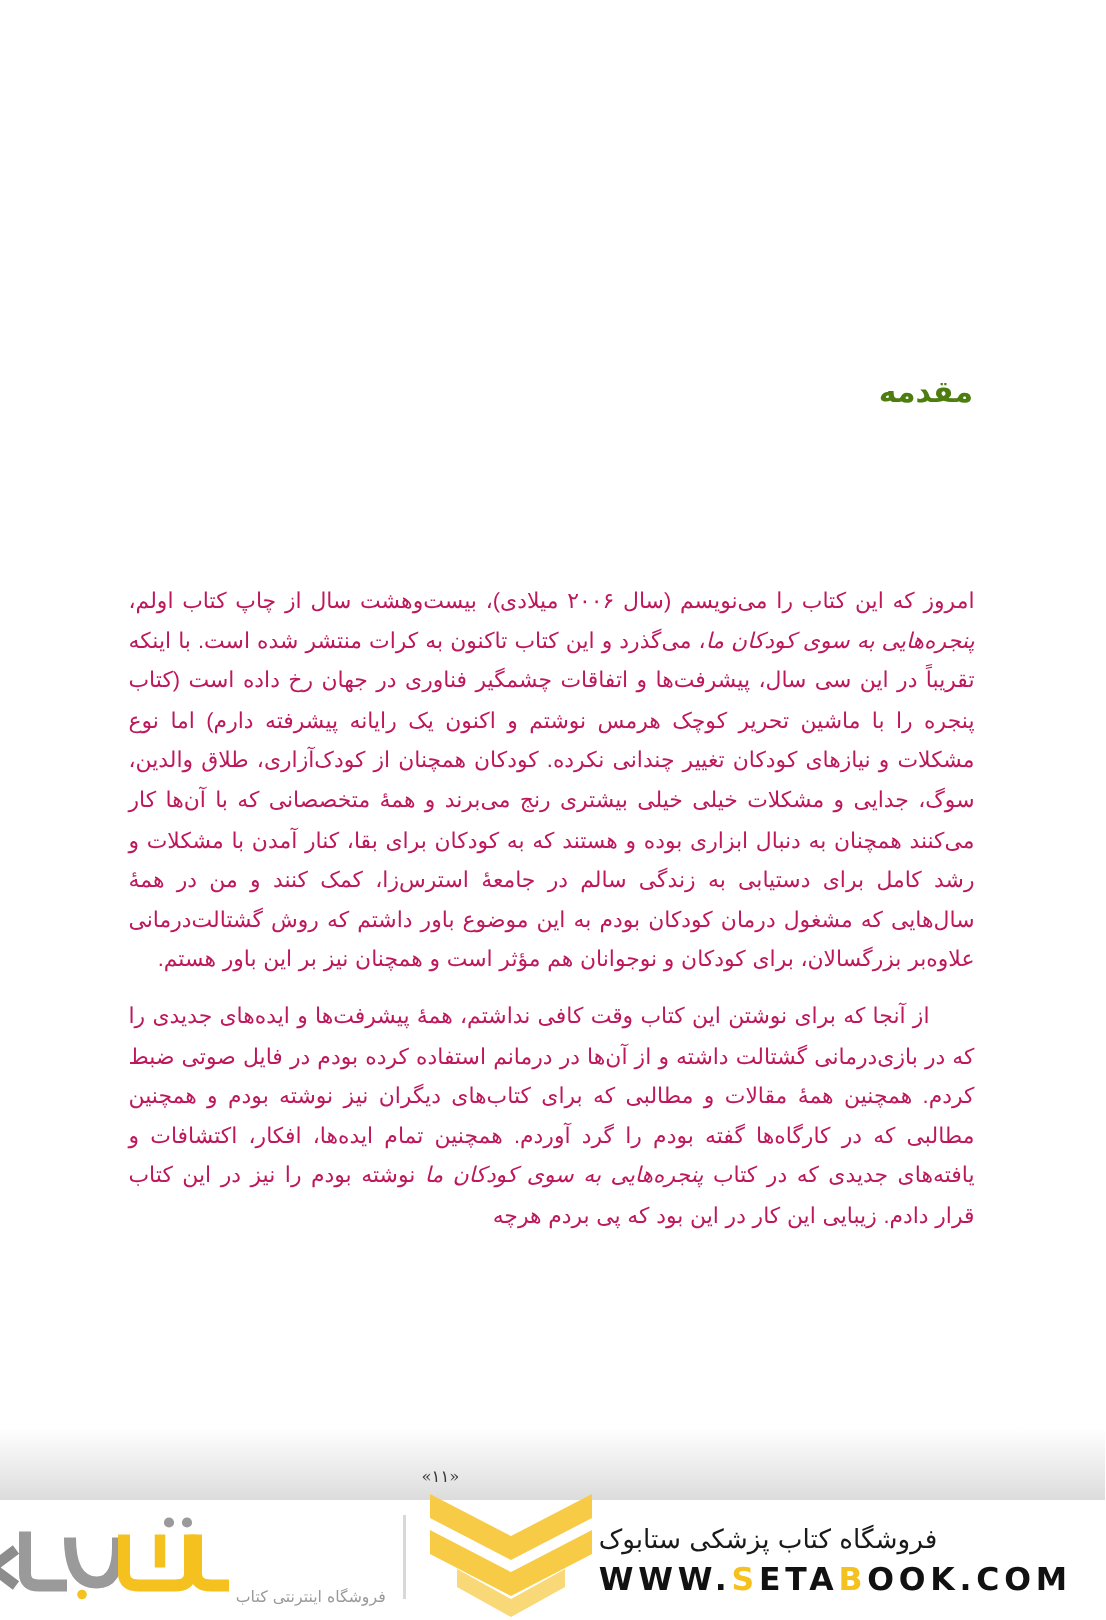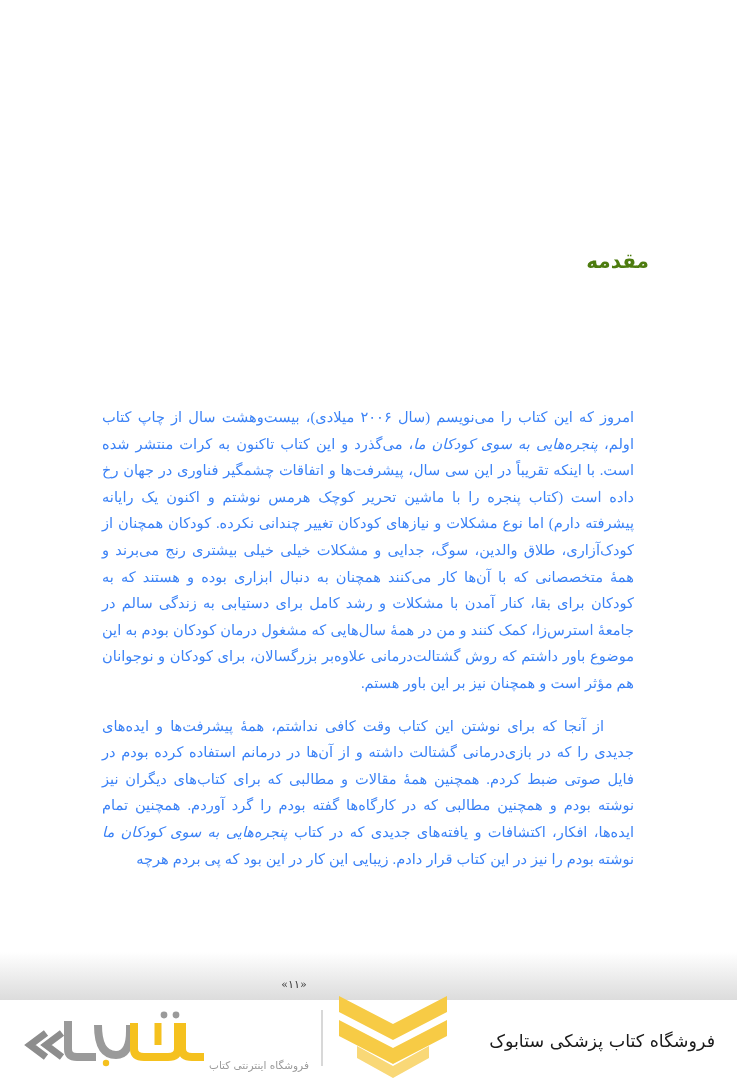--- a/index.html
+++ b/index.html
@@ -81,25 +81,25 @@
 
   
   .body-region {
     position: absolute;
     top: 388px;
     right: 87px;
     width: 564px;
     direction: rtl;
   }
   .body-par {
-    margin: 16px;
-    font-family: Liberation Serif, serif;
+    margin: 0;
+    font-family: Liberation Sans, sans-serif;
     font-size: 14.6px;
     line-height: 26.6px;
-    color: #3b82f6;
+    color: #be185d;
     text-align: justify;
     text-justify: inter-word;
     word-spacing: 0.4px;
   }
   .body-par + .body-par {
     margin-top: 11px;
   }
   .body-par.indent {
     text-indent: 30px;
   }
@@ -214,20 +214,21 @@
 
   <div class="page-bottom-shade"></div>
 
   <div class="page-number">«۱۱»</div>
 </div>
 
 <div class="footer-band">
 
   <div class="footer-store">
     <div class="footer-store-name">فروشگاه کتاب پزشکی ستابوک</div>
+    <div class="footer-url"><span>WWW.</span><span class="hl">S</span><span>ETA</span><span class="hl">B</span><span>OOK.COM</span></div>
   </div>
 
   <div class="footer-logo">
 
     <span class="logo-chevrons">
       <svg width="116" height="84" viewBox="0 0 116 84" xmlns="http://www.w3.org/2000/svg" aria-hidden="true">
         <polygon points="4,2 58,30 112,2 112,18 58,46 4,18" fill="#f7cb45"></polygon>
         <polygon points="4,26 58,54 112,26 112,42 58,70 4,42" fill="#f7cb45"></polygon>
         <polygon points="22,52 58,72 94,52 94,64 58,84 22,64" fill="#f9d877"></polygon>
       </svg>

